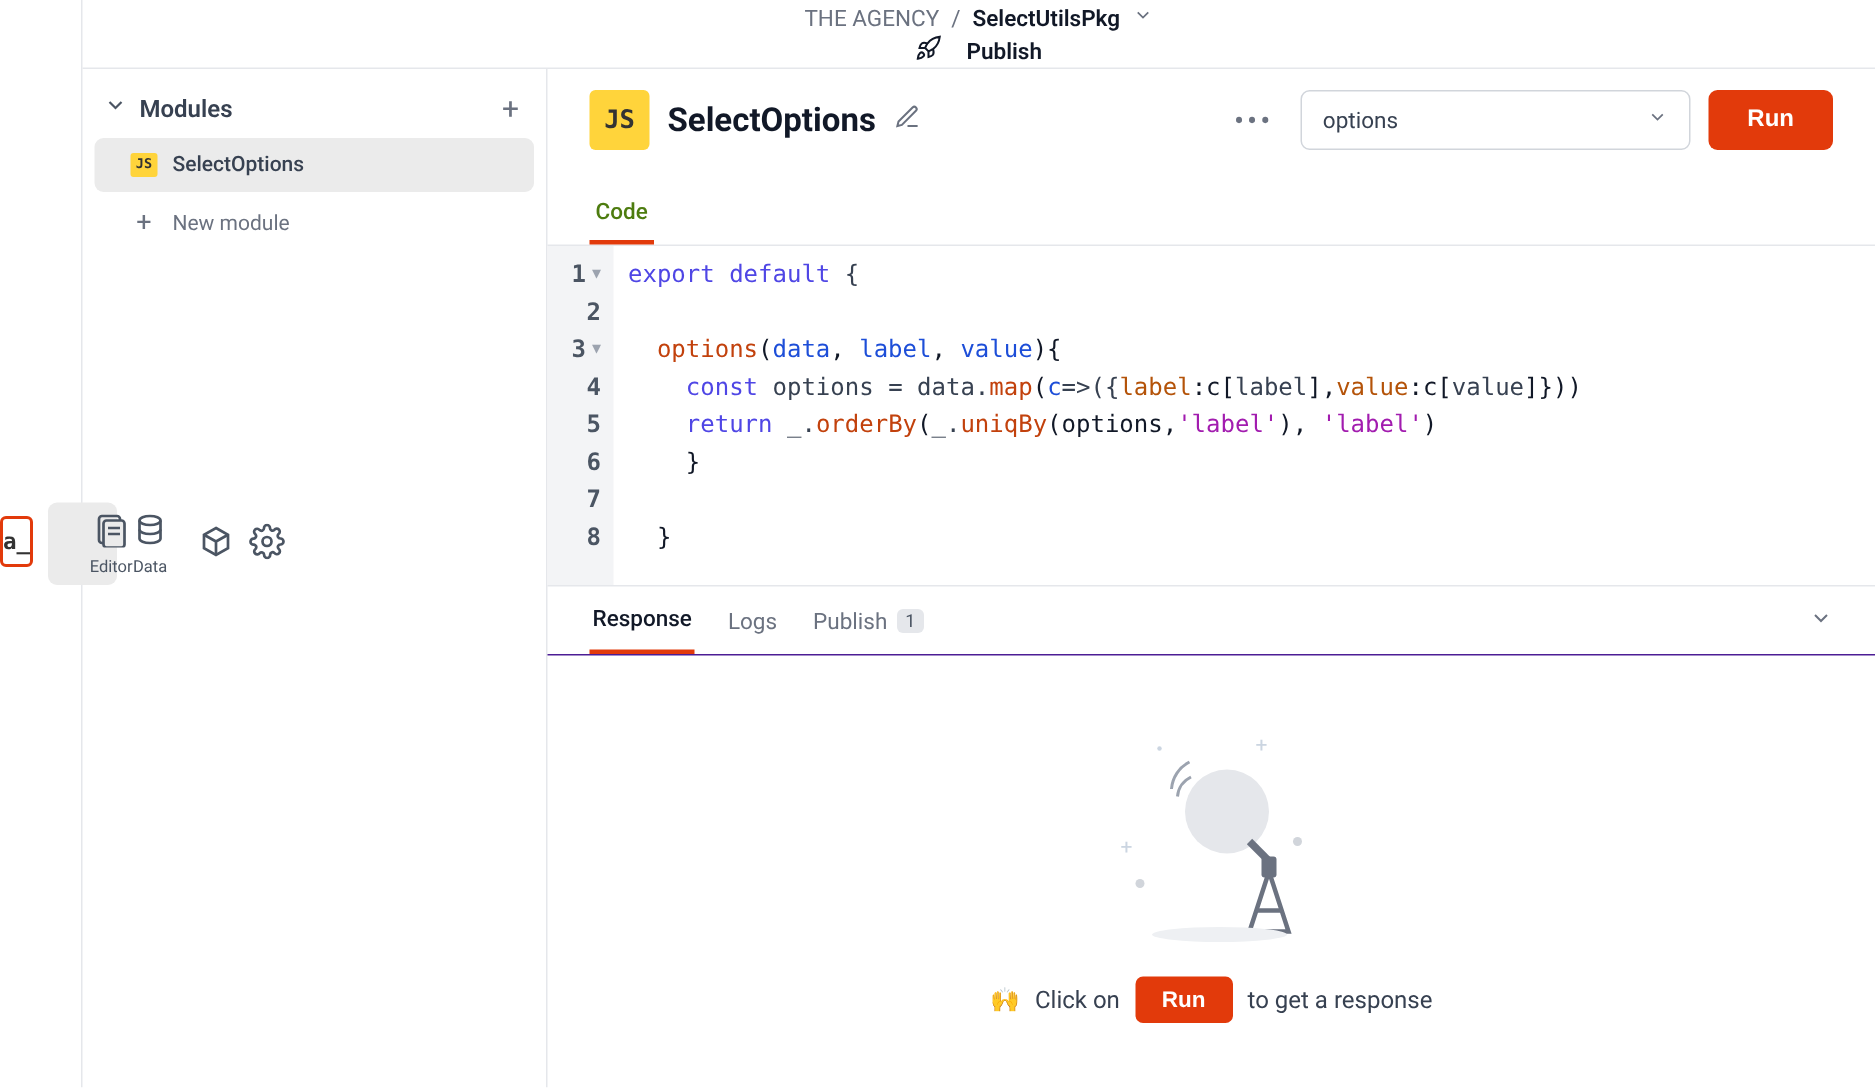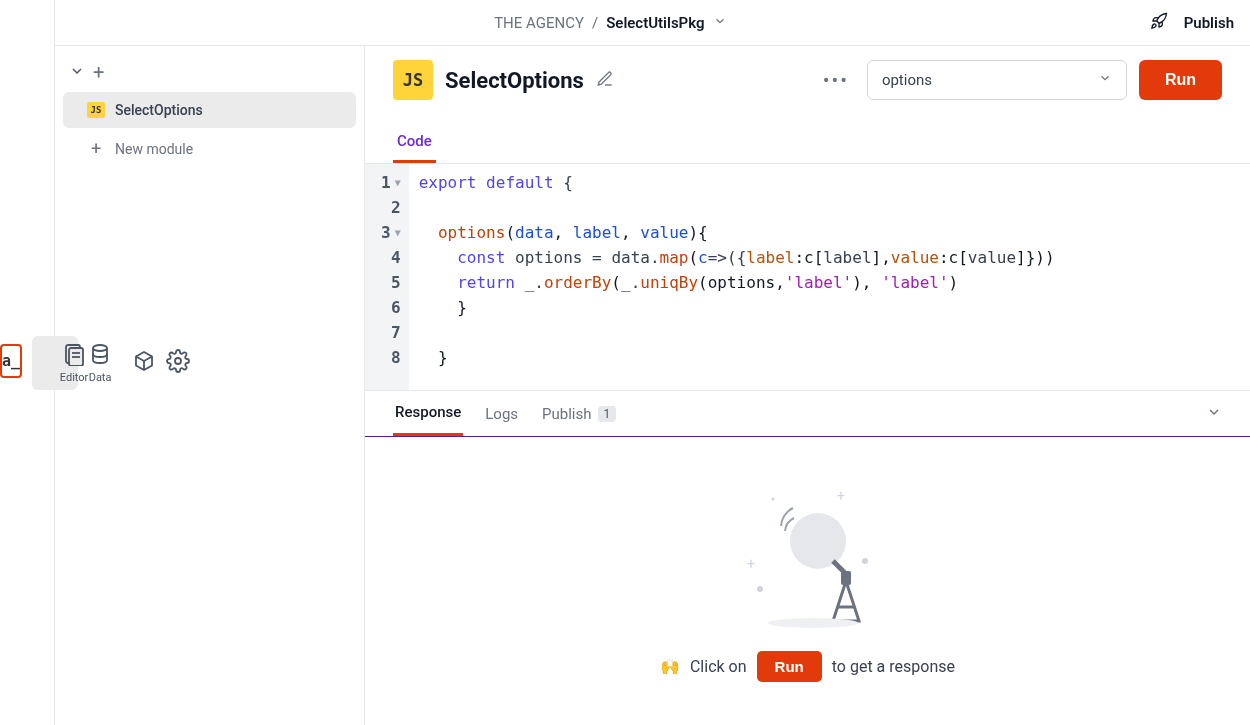--- a/index.html
+++ b/index.html
@@ -45,20 +45,21 @@
     .rail-item .rail-label { font-size: 11px; color: #4b5563; }
     .rail-icon svg { width: 24px; height: 24px; stroke: #4b5563; }
     .rail-spacer { flex: 1; }
     
     .main-col { flex: 1; display: flex; flex-direction: column; }
     .topbar {
       height: 46px;
       border-bottom: 1px solid #e5e7eb;
       display: flex; align-items: center;
       padding: 0 16px;
+      flex-direction: column;
     }
     .breadcrumb { flex: 1; display: flex; justify-content: center; align-items: center; gap: 8px; color: #6b7280; font-size: 15px; }
     .breadcrumb .pkg { color: #111827; font-weight: 600; }
     .chev { color: #6b7280; }
     .publish { display: flex; align-items: center; gap: 16px; color: #111827; font-weight: 600; cursor: pointer; font-size: 15px; text-align: center; }
     .body { flex: 1; display: flex; min-height: 0; }
     
     .sidebar { width: 310px; border-right: 1px solid #e5e7eb; padding: 10px 8px; }
     .side-head { display: flex; align-items: center; gap: 8px; padding: 4px 10px 8px 6px; }
     .side-head .title { font-weight: 600; font-size: 16px; color: #374151; flex: 1; }
@@ -95,21 +96,21 @@
       color: #374151; cursor: pointer; font-size: 15px;
     }
     .btn-run {
       background: #e23a0b; color: #fff; border: none; border-radius: 6px;
       padding: 11px 26px; font-size: 16px; font-weight: 600; cursor: pointer;
     }
     .tabs {
       display: flex; gap: 4px; padding: 0 28px; border-bottom: 1px solid #e5e7eb; margin-top: 14px;
     }
     .tab { padding: 10px 4px; color: #4b5563; cursor: pointer; font-size: 15px; }
-    .tab.active { color: #6d28d9; font-weight: 500; border-bottom: 3px solid #e23a0b; }
+    .tab.active { color: #4d7c0f; font-weight: 500; border-bottom: 3px solid #e23a0b; }
     
     .code-wrap { display: flex; font-family: ui-monospace, SFMono-Regular, Menlo, monospace; font-size: 16px; line-height: 25px; height: 226px; }
     .gutter { background: #f3f4f6; color: #6b7280; text-align: right; padding: 6px 8px 6px 16px; user-select: none; }
     .gutter .ln { display: flex; align-items: center; justify-content: flex-end; gap: 4px; height: 25px; font-weight: 600; color: #4b5563;}
     .fold { color: #9ca3af; font-size: 10px; }
     .code { padding: 6px 10px; white-space: pre; flex: 1; overflow: auto; color: #111827; }
     .kw { color: #4f46e5; }
     .fn { color: #c2410c; }
     .param { color: #1d4ed8; }
     .prop { color: #b45309; }
@@ -203,20 +204,21 @@
     </div>
 
     <div class="body">
       <div class="sidebar">
         <div class="side-head">
           <span class="chev-toggle">
             <svg width="16" height="16" viewBox="0 0 24 24" fill="none" stroke="#4b5563" stroke-width="2.2">
                 <polyline points="6 9 12 15 18 9"></polyline>
               </svg>
           </span>
+          <span class="title">Modules</span>
           <span class="plus-btn">+</span>
         </div>
         <div class="side-item active">
           <span class="js-badge">JS</span>
           <span>SelectOptions</span>
         </div>
         <div class="side-item side-new">
           <span class="plus-inline">+</span>
           <span>New module</span>
         </div>

